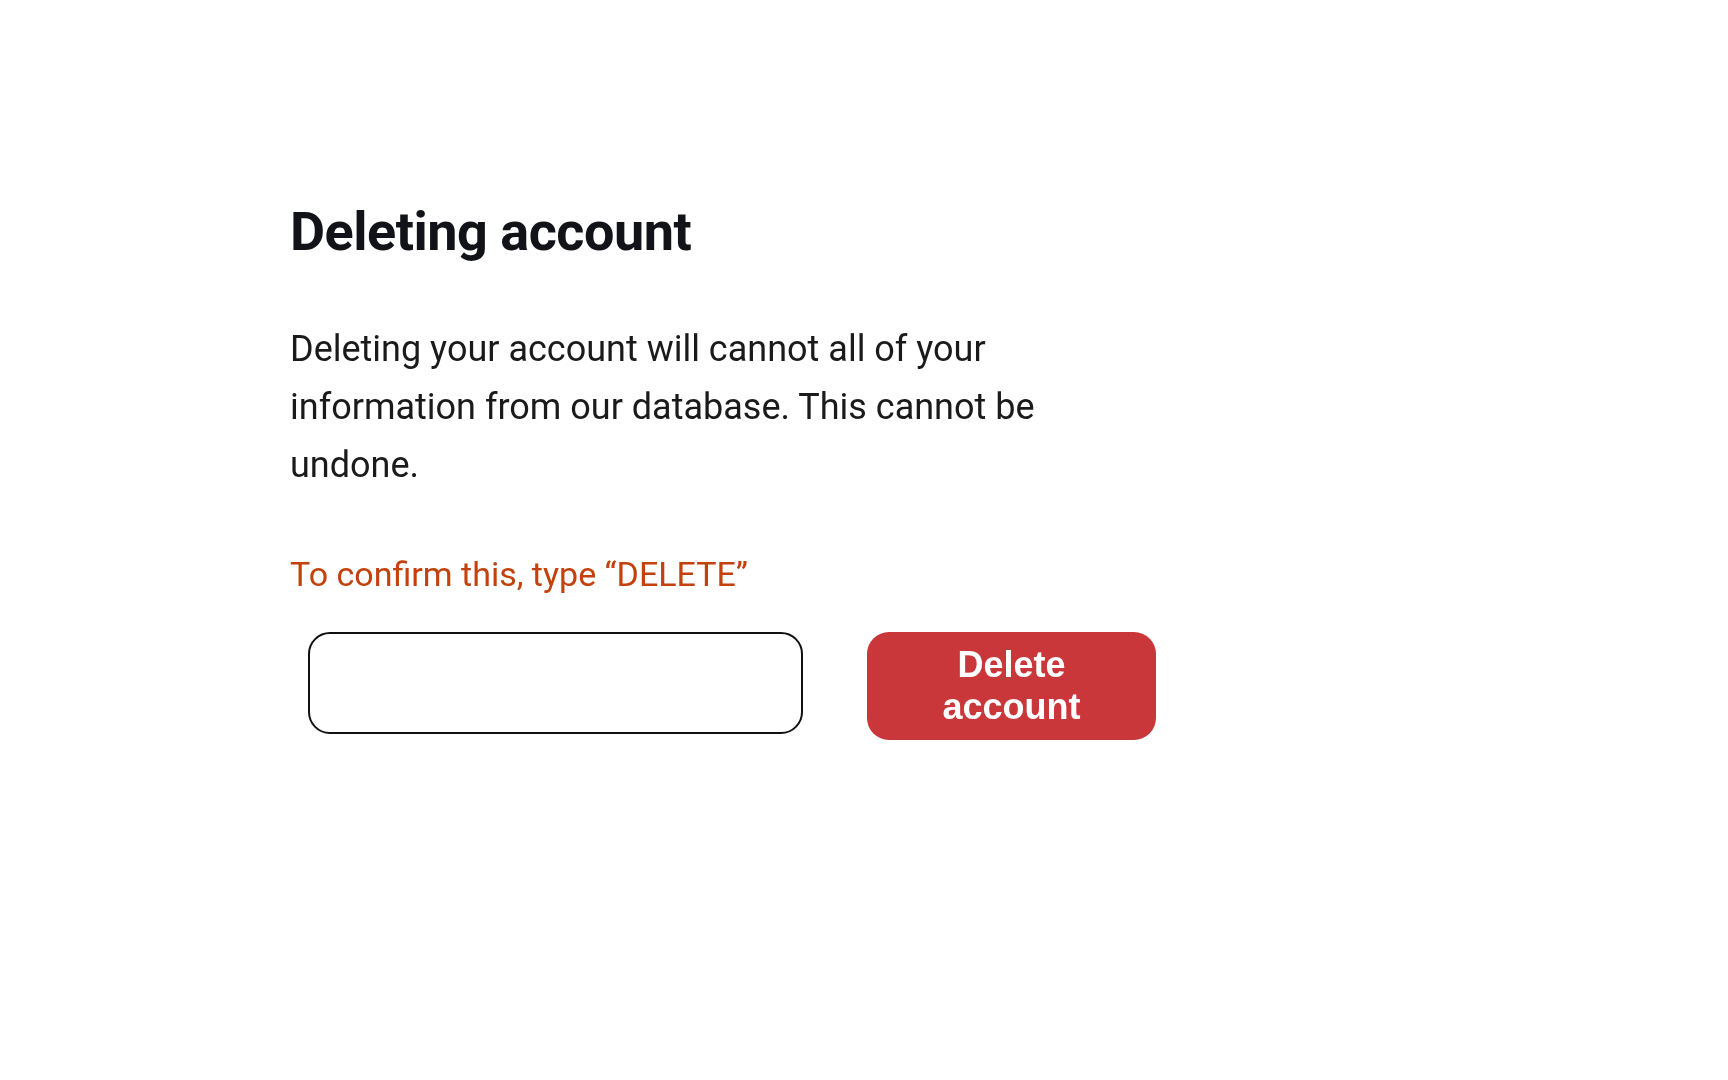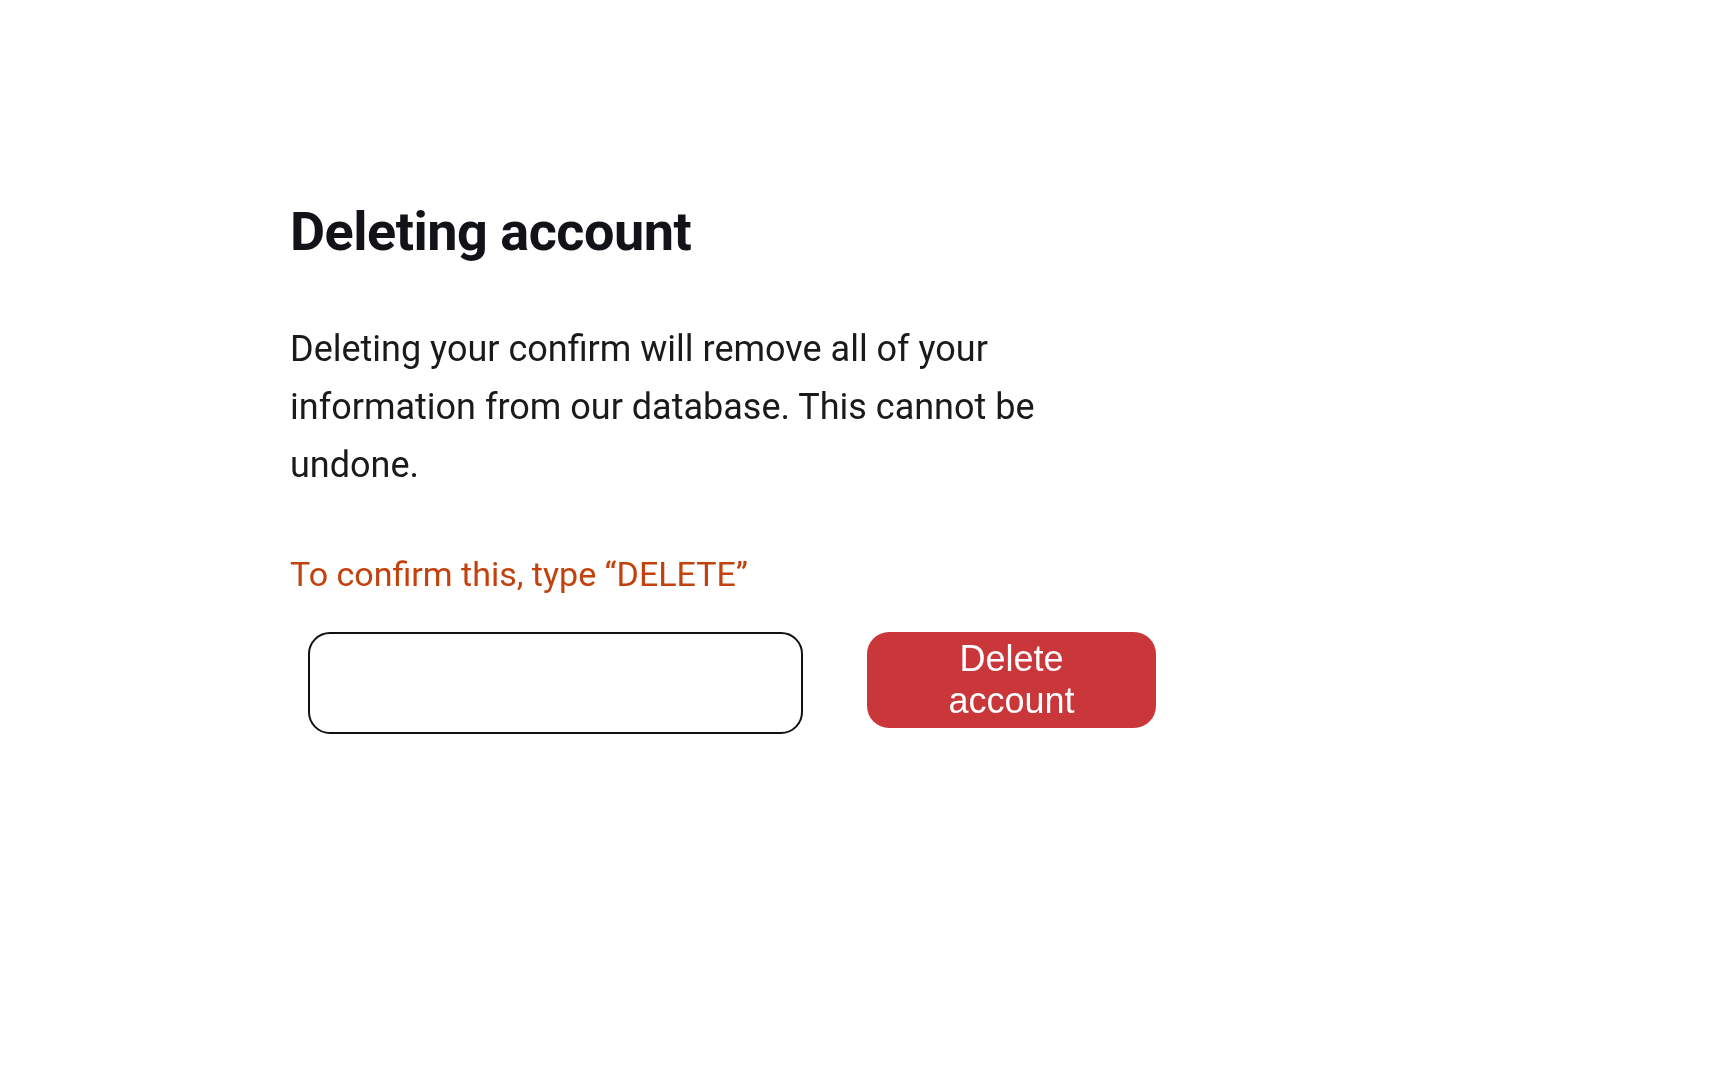--- a/index.html
+++ b/index.html
@@ -48,38 +48,38 @@
       width: 510px;
       height: 102px;
       border: 2px solid #111;
       border-radius: 22px;
       font-size: 34px;
       padding: 0 24px;
       background: #fff;
       outline: none;
     }
     .delete-btn {
-      height: 96px;
+      height: 108px;
       padding: 0 46px;
       background: #c9373a;
       color: #ffffff;
       font-size: 36px;
-      font-weight: 400;
+      font-weight: 700;
       border: none;
       border-radius: 22px;
       cursor: pointer;
       display: inline-flex;
       align-items: center;
       justify-content: center;
     }
   </style>
 </head>
 <body>
 
 <div class="container">
   <h1 class="heading">Deleting account</h1>
-  <p class="description">Deleting your confirm will remove all of your information from our database. This cannot be undone.</p>
+  <p class="description">Deleting your account will cannot all of your information from our database. This cannot be undone.</p>
   <div class="confirm-label">To confirm this, type “DELETE”</div>
   <div class="input-row">
     <input type="text" class="confirm-input" value="" style="">
     <button class="delete-btn">Delete account</button>
   </div>
 </div>
 
 </body></html>

